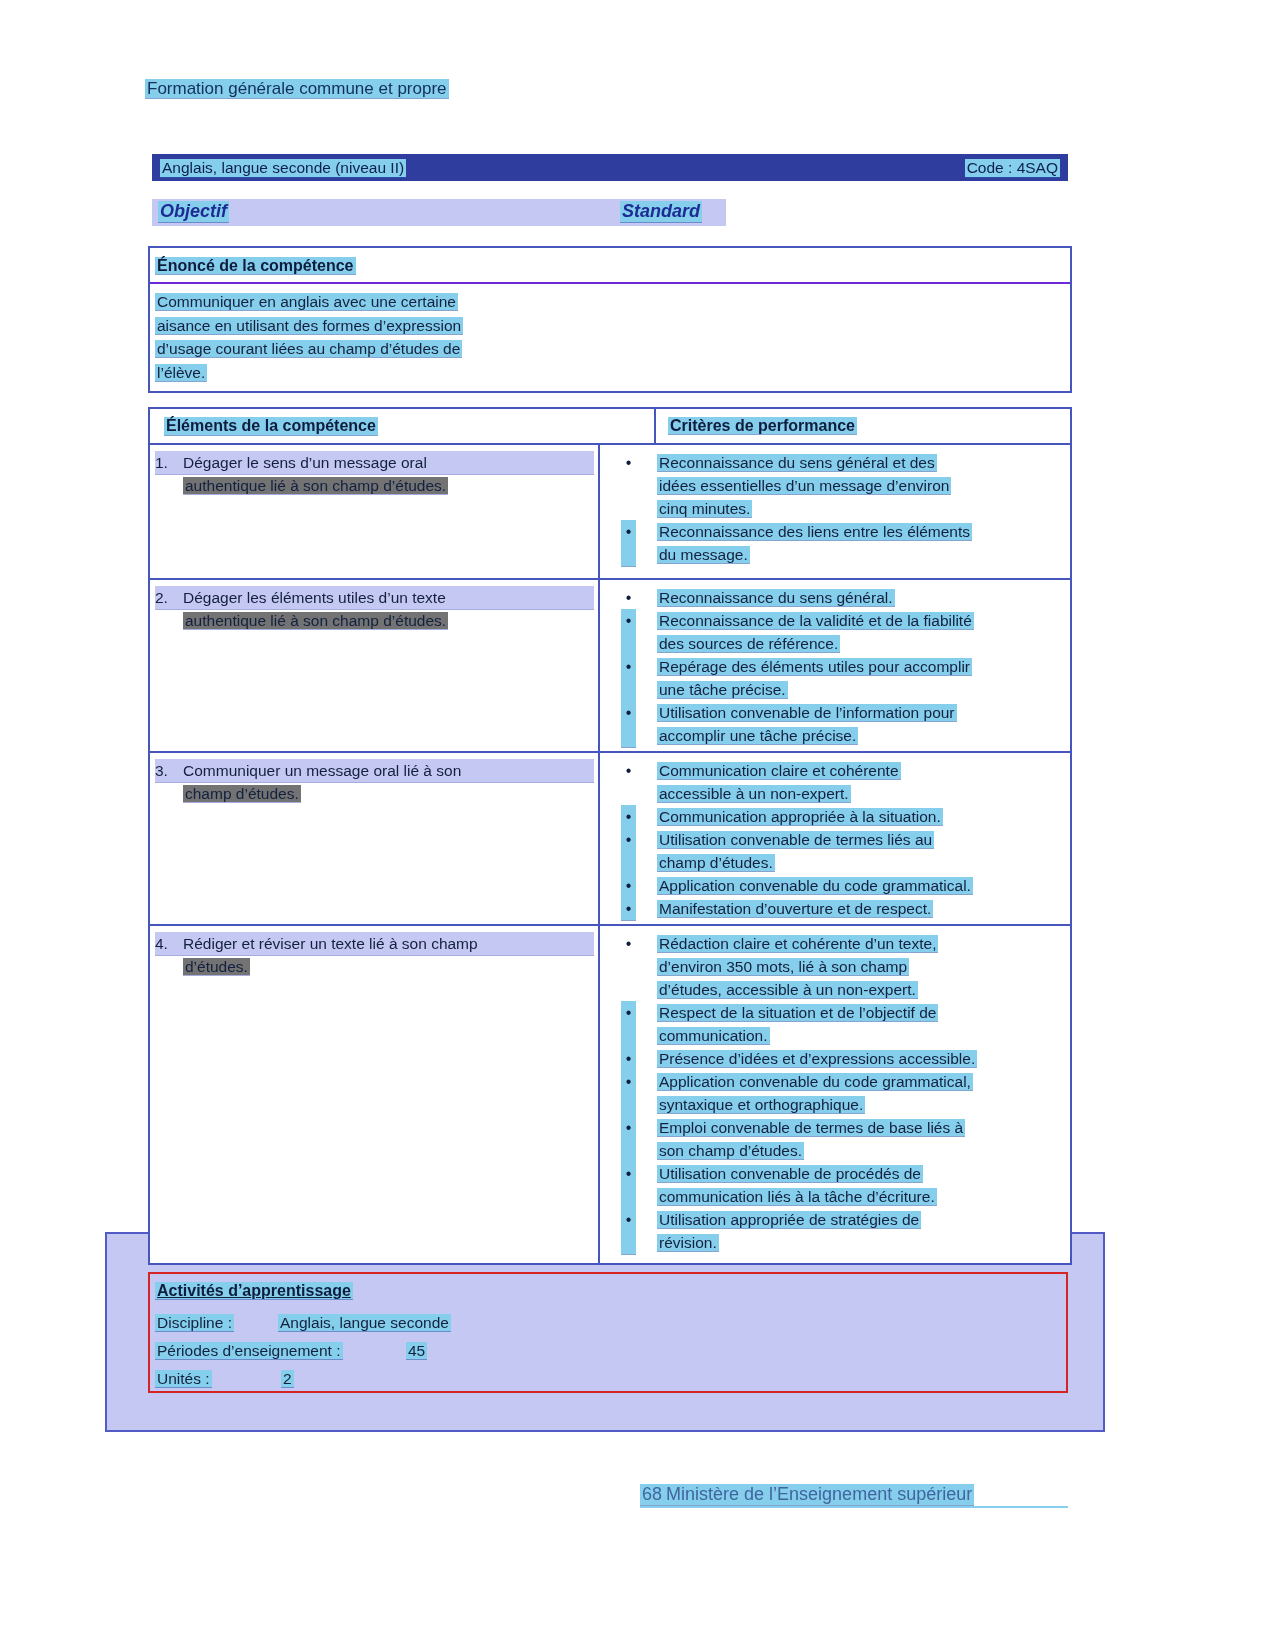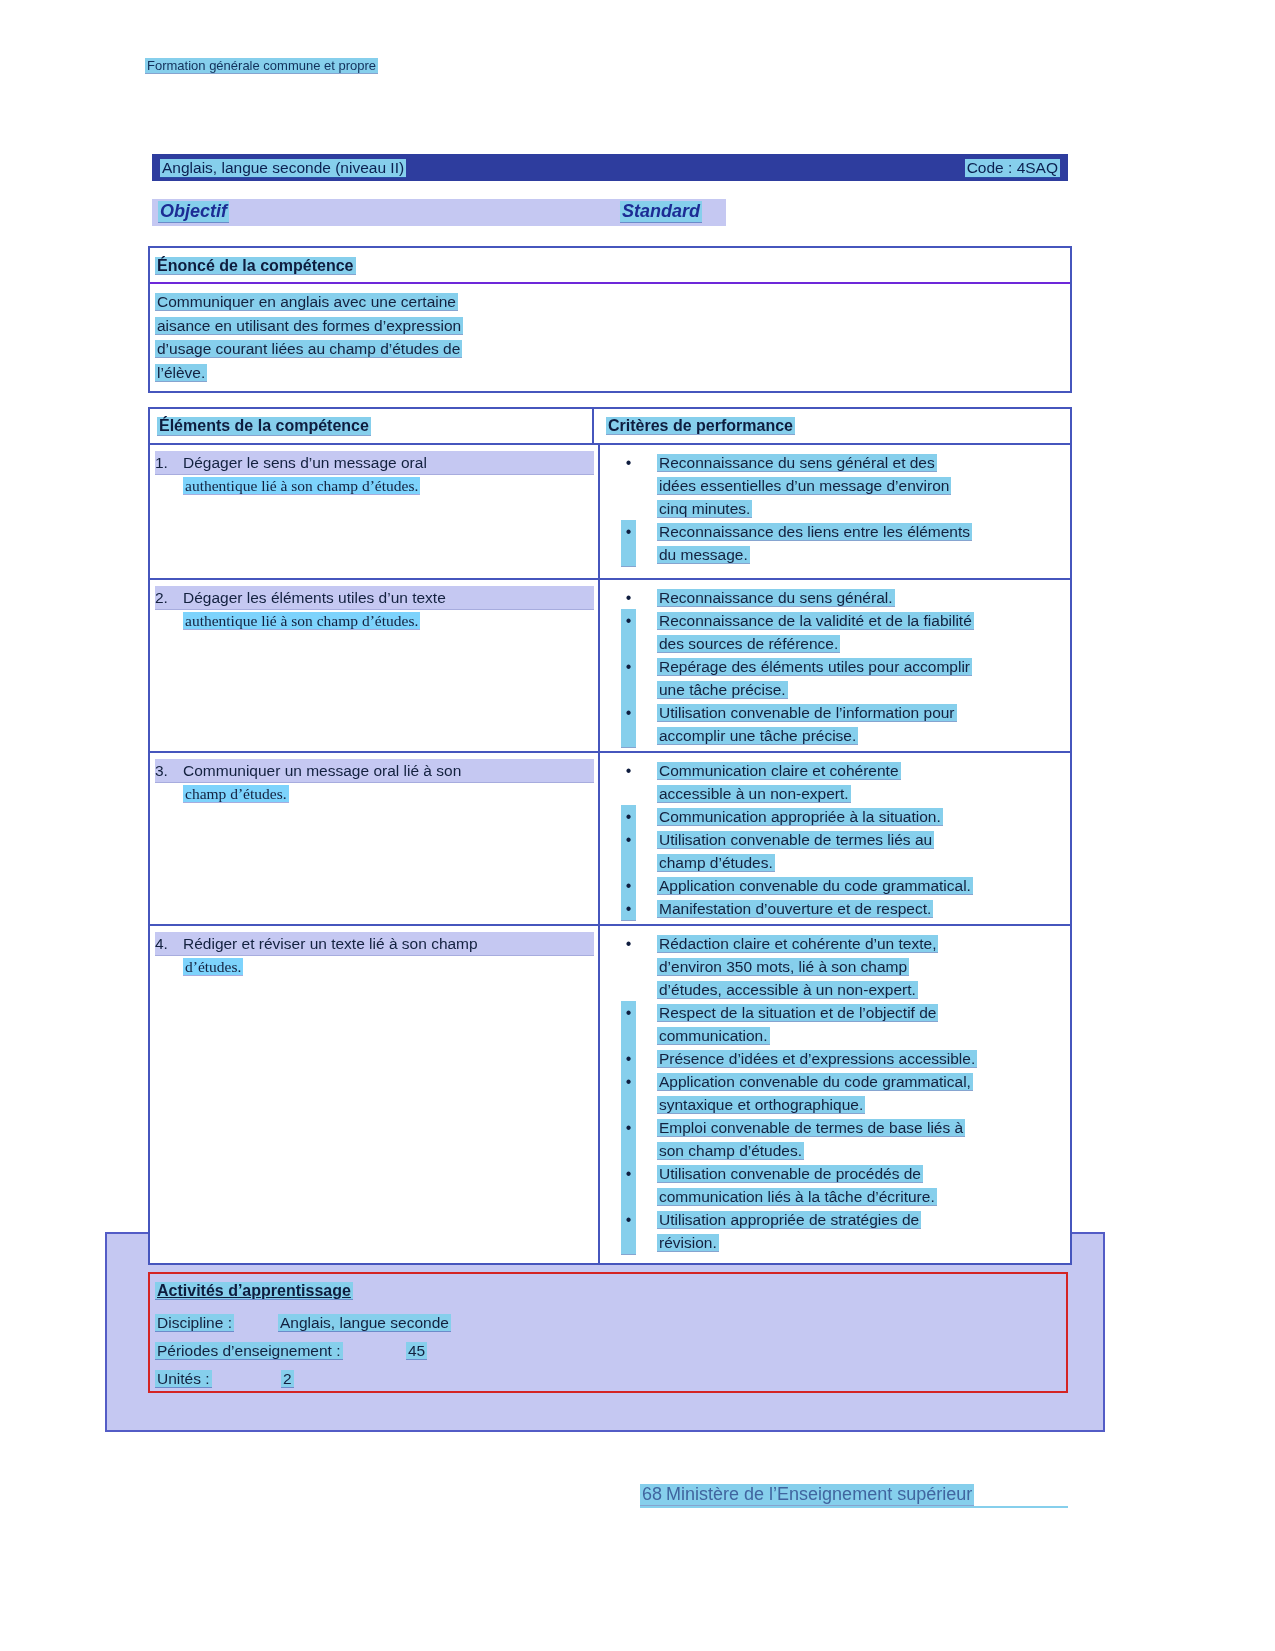--- a/index.html
+++ b/index.html
@@ -4,25 +4,25 @@
 <style>
   * { margin:0; padding:0; box-sizing:border-box; }
   html,body { background:#ffffff; }
   .page {
     position:relative; width:1275px; height:1651px; background:#ffffff;
     font-family:"Liberation Sans", sans-serif; color:#13213f; overflow:hidden;
   }
 
   
   .hl  { background:#86cfec; padding:0 2px; box-shadow:0 1px 0 rgba(35,90,170,.55); }
-  .hl-lav { background:#7dd3fc; padding:0 2px; box-shadow:0 1px 0 rgba(80,90,190,.5);font-family:Liberation Serif, serif; }
+  .hl-lav { background:#737373; padding:0 2px; box-shadow:0 1px 0 rgba(80,90,190,.5); }
   .bold { font-weight:700; font-size:16px; color:#0e1c3e; }
   .u { text-decoration:underline; }
 
-  .header-note { position:absolute; left:145px; top:58px; font-size:13px; color:#12305a; }
+  .header-note { position:absolute; left:145px; top:79px; font-size:17px; color:#12305a; }
 
   .title-bar {
     position:absolute; left:152px; top:154px; width:916px; height:27px;
     background:#2e3d9e; display:flex; justify-content:space-between; align-items:center;
     padding:0 8px;
     gap:40px;
   }
   .tbar-text { font-size:15.5px; color:#0b2050; }
 
   .objstd { position:absolute; left:152px; top:199px; width:574px; height:27px; background:#c5c8f2; }
@@ -36,21 +36,21 @@
   }
   .enonce-head { padding:9px 5px 7px; border-bottom:2px solid #6d28d9; }
   .enonce-body { padding:6px 5px; }
   .line { line-height:23.5px; font-size:15.5px; }
 
   .main-table {
     position:absolute; left:148px; top:407px; width:924px; min-height:855px;
     border:2px solid #4656bd; background:#fff; z-index:2;
   }
   .thead { display:flex; border-bottom:2px solid #4656bd; height:36px; align-items:center; }
-  .th.el { width:444px; padding-left:7px; border-right:2px solid #4656bd; align-self:stretch; display:flex; align-items:center; }
+  .th.el { width:506px; padding-left:14px; border-right:2px solid #4656bd; align-self:stretch; display:flex; align-items:center; }
   .th.cr { flex:1; padding-left:12px; }
 
   .trow { display:flex; border-top:2px solid #4656bd; }
   .trow.r1 { min-height:133px; border-top:none; }
   .trow.r2 { min-height:170px; }
   .trow.r3 { min-height:172px; }
   .trow.r4 { min-height:339px; }
   .el-cell { width:450px; border-right:2px solid #4656bd; padding:6px 4px 4px 5px; }
   .cr-cell { flex:1; padding:6px 8px 4px 21px; }
   .el-line, .crit-line { line-height:23px; font-size:15.5px; }

